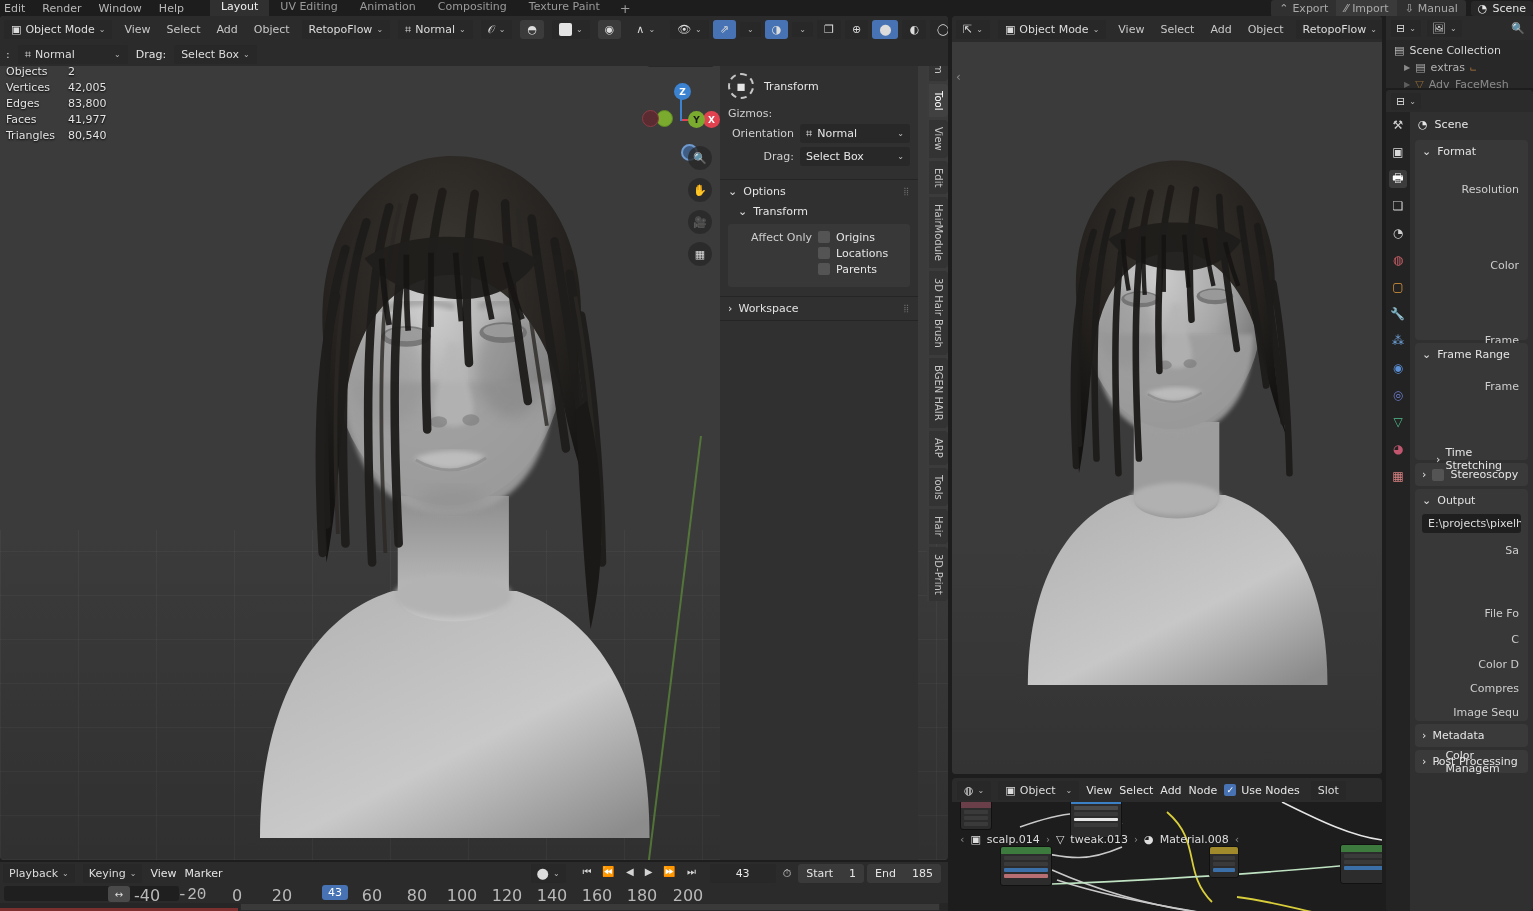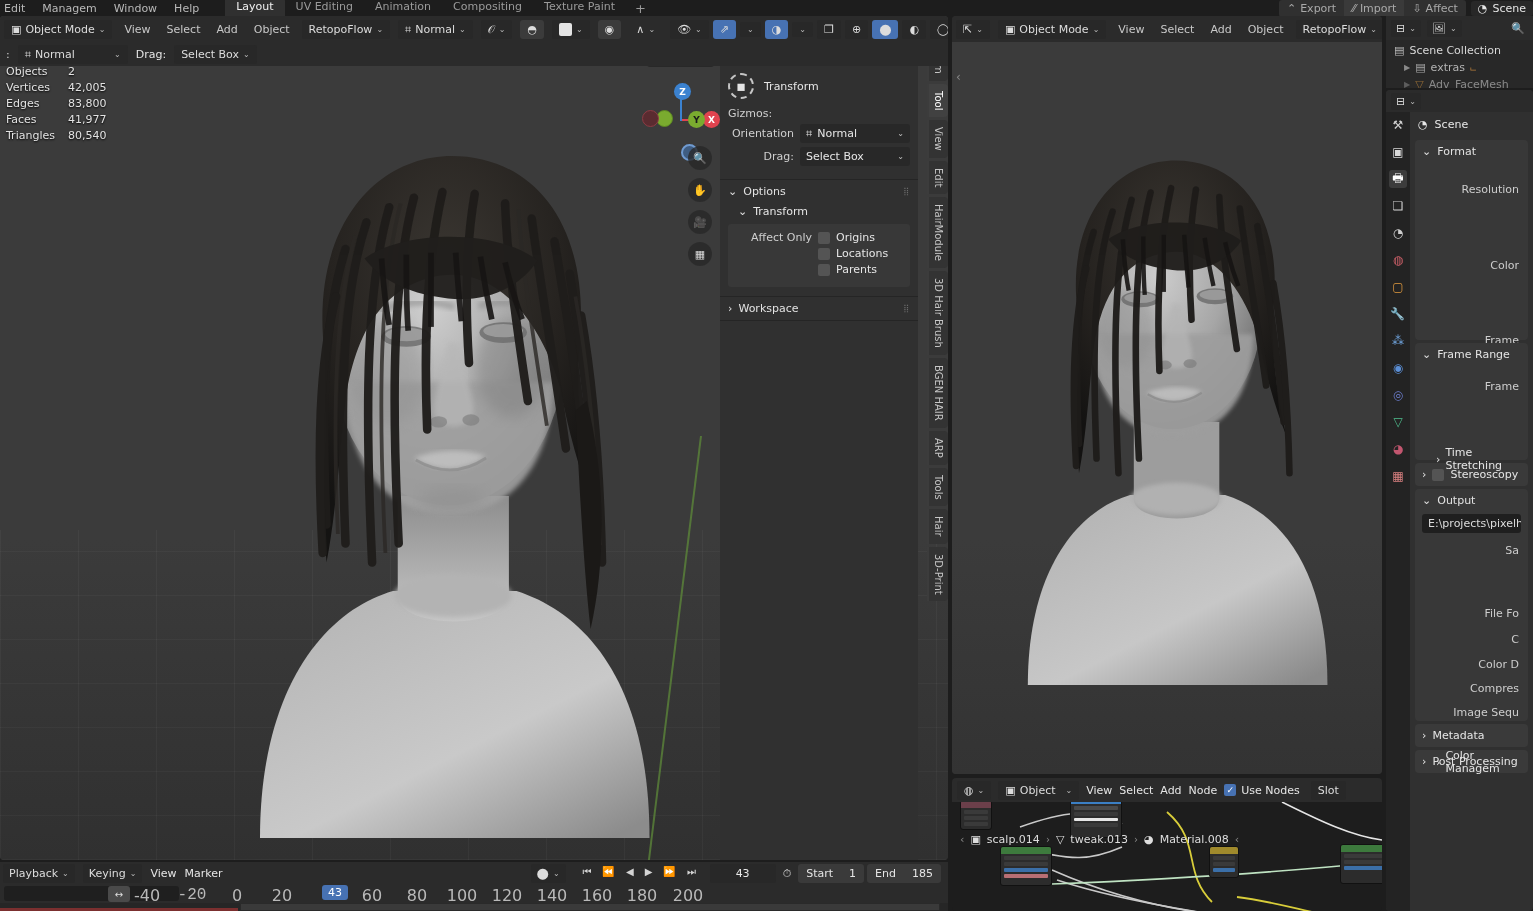--- a/index.html
+++ b/index.html
@@ -66,21 +66,21 @@
   .npanel { position:absolute; right:30px; top:28px; width:198px; bottom:0; background:#303030; }
   .np-sect { border-bottom:1px solid #252525; }
   .np-head { display:flex; align-items:center; gap:6px; padding:5px 8px; font-size:11px; color:#e2e2e2; }
   .np-head .dots { margin-left:auto; color:#6a6a6a; letter-spacing:1px; font-size:8px; }
   .np-body { padding:2px 8px 9px; }
   .np-row { display:flex; align-items:center; gap:6px; margin:4px 0; font-size:11px; }
   .np-lbl { color:#cfcfcf; text-align:right; }
   .np-drop { flex:1; display:flex; align-items:center; gap:5px; background:#282828; border-radius:3px; padding:3px 6px; }
   .np-drop .chev { margin-left:auto; }
   .subpanel { background:#383838; border-radius:3px; margin-top:4px; padding:4px 6px 8px; }
-  .cbrow { display:flex; align-items:flex-end; gap:6px; margin:3px 0; }
+  .cbrow { display:flex; align-items:flex-start; gap:6px; margin:3px 0; }
   .cbox { width:12px; height:12px; background:#545454; border-radius:2px; }
   .tool-ico { width:26px; height:26px; border-radius:50%; border:2px dashed transparent; display:flex; align-items:center; justify-content:center; }
 
   
   .vtabs { position:absolute; right:0; top:28px; width:30px; display:flex; flex-direction:column; gap:3px; align-items:flex-end; }
   .vtab { writing-mode:vertical-rl; background:#333; color:#c6c6c6; font-size:10px; padding:7px 4px; border-radius:0 4px 4px 0;
           white-space:nowrap; border-left:2px solid #3c3c3c; }
   .vtab.active { background:#414141; color:#fff; }
 
   
@@ -139,21 +139,21 @@
   .keyrow { position:absolute; bottom:0; height:8px; background:#3a3a3a; border:1px solid #2a2a2a; }
 </style>
 </head>
 <body>
 
 <div class="app">
 
   <div class="topbar">
     <div class="tb-menu">
       <span>Edit</span>
-      <span>Managem</span>
+      <span>Render</span>
       <span>Window</span>
       <span>Help</span>
     </div>
     <div class="ws-tabs">
       <div class="ws-tab active">Layout</div>
       <div class="ws-tab">UV Editing</div>
       <div class="ws-tab">Animation</div>
       <div class="ws-tab">Compositing</div>
       <div class="ws-tab">Texture Paint</div>
       <div class="ws-plus">+</div>
@@ -162,21 +162,21 @@
       <div class="tb-btn first">
         <span>⌃</span>
         <span>Export</span>
       </div>
       <div class="tb-btn" style="background:#3a3a3a;">
         <span>⁄⁄</span>
         <span>Import</span>
       </div>
       <div class="tb-btn last">
         <span>⇩</span>
-        <span>Affect</span>
+        <span>Manual</span>
       </div>
       <div class="tb-scene">
         <span>◔</span>
         <span>Scene</span>
       </div>
     </div>
   </div>
 
   <div class="editor" id="view1">
     <div class="vp-canvas">

